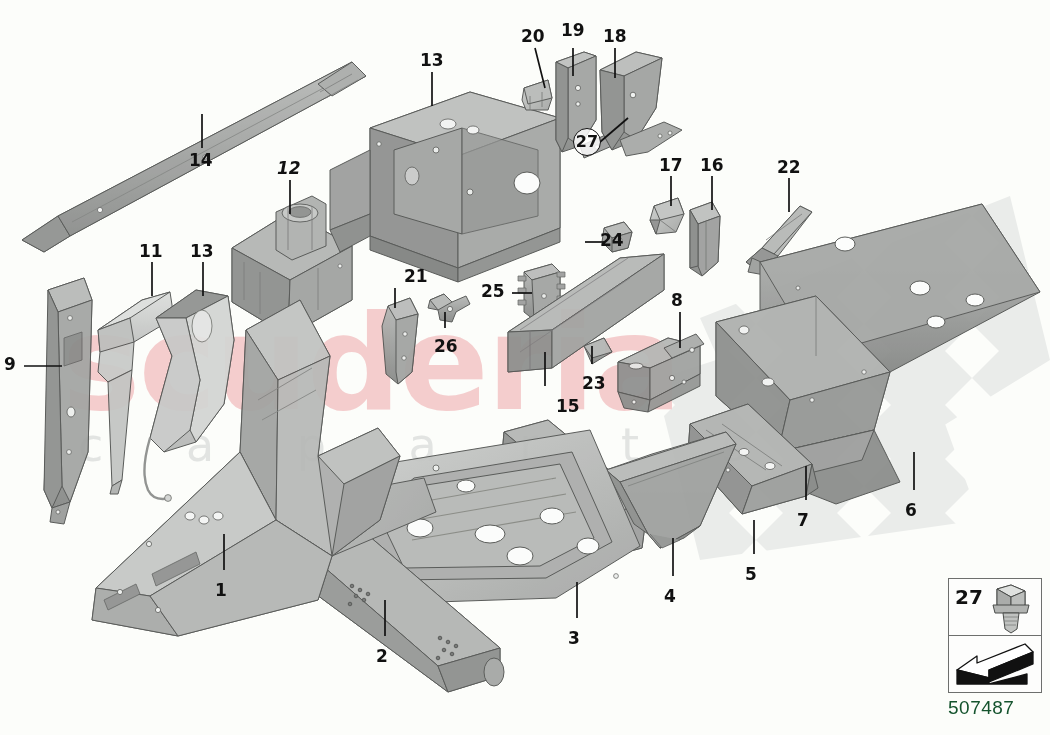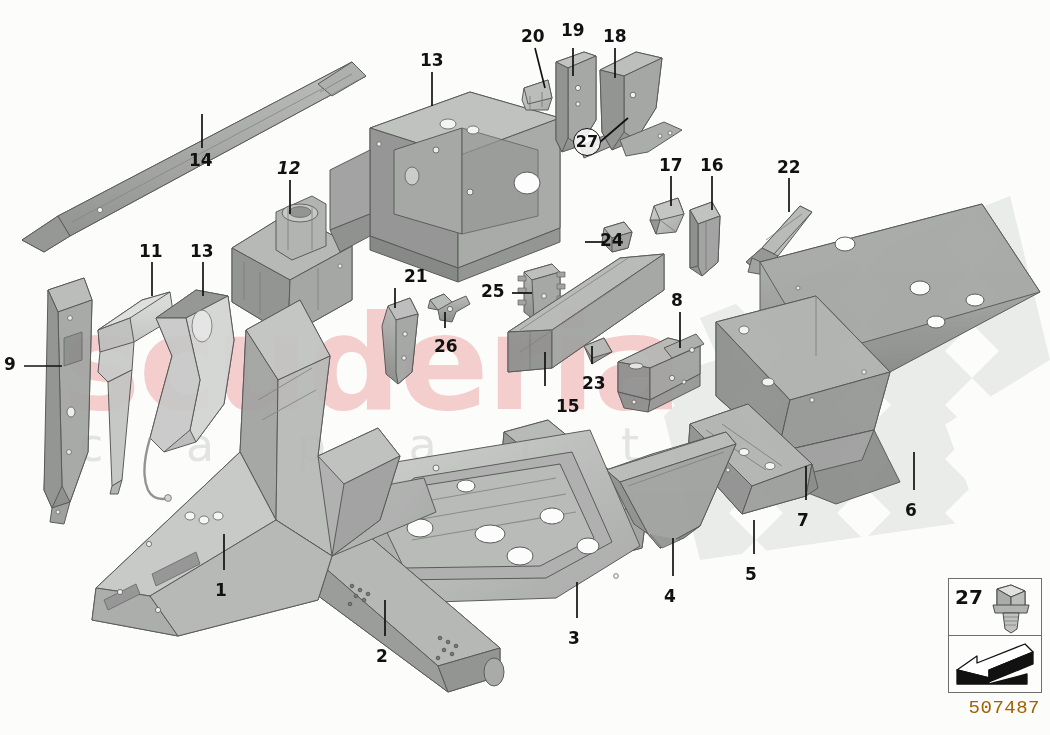--- a/index.html
+++ b/index.html
@@ -76,24 +76,24 @@
   }
   #legend .l-num{
     position:absolute;left:6px;top:6px;
     font-family:"DejaVu Sans",sans-serif;
     font-size:20px;font-weight:700;color:#111;
   }
   #diagram-no{
     position:absolute;
     left:948px;top:697px;
     width:92px;
-    text-align:right;
-    font-family:Liberation Mono, monospace;
+    text-align:left;
+    font-family:Liberation Sans, sans-serif;
     font-size:19px;
-    color:#a16207;
+    color:#14532d;
     letter-spacing:.5px;
     z-index:7;
   }
 </style>
 </head>
 <body>
 
 <div id="stage">
 
   <svg width="1050" height="735" style="z-index:0;">

